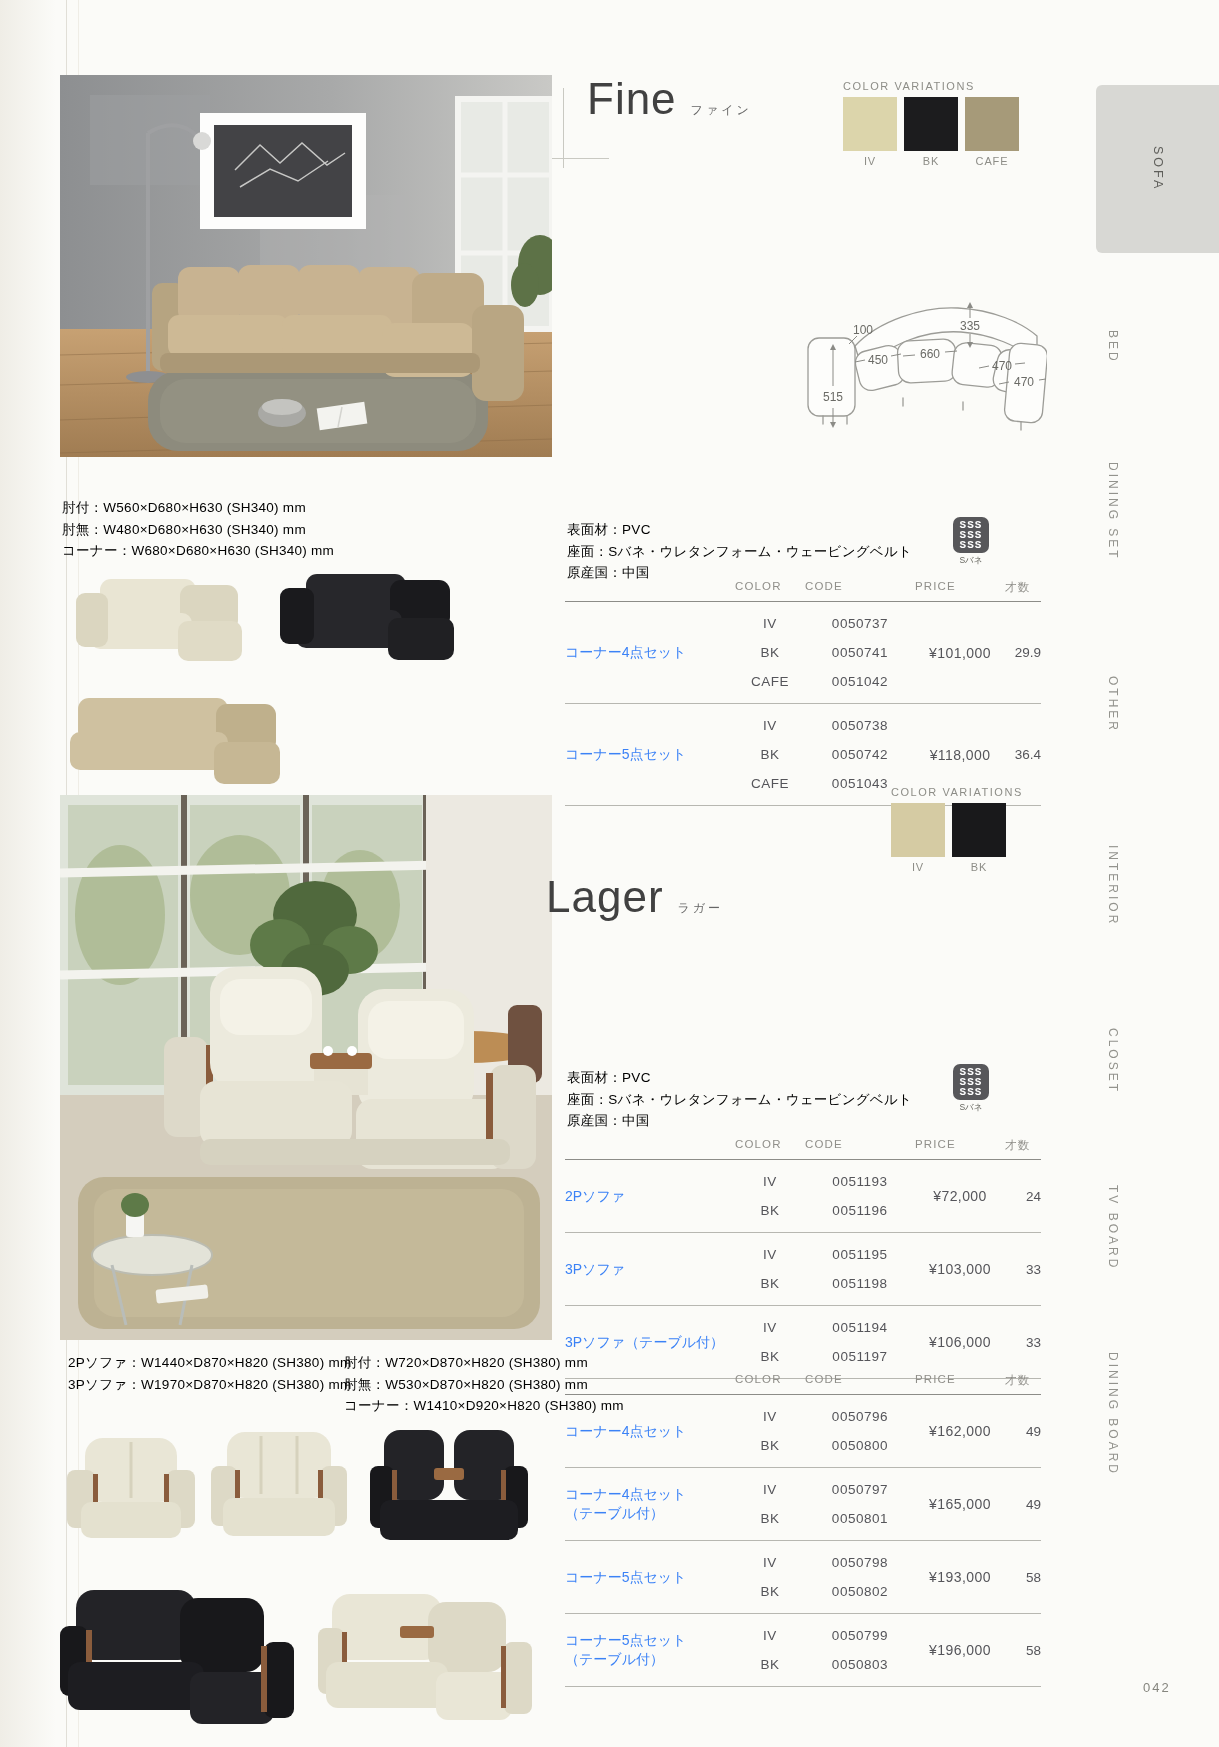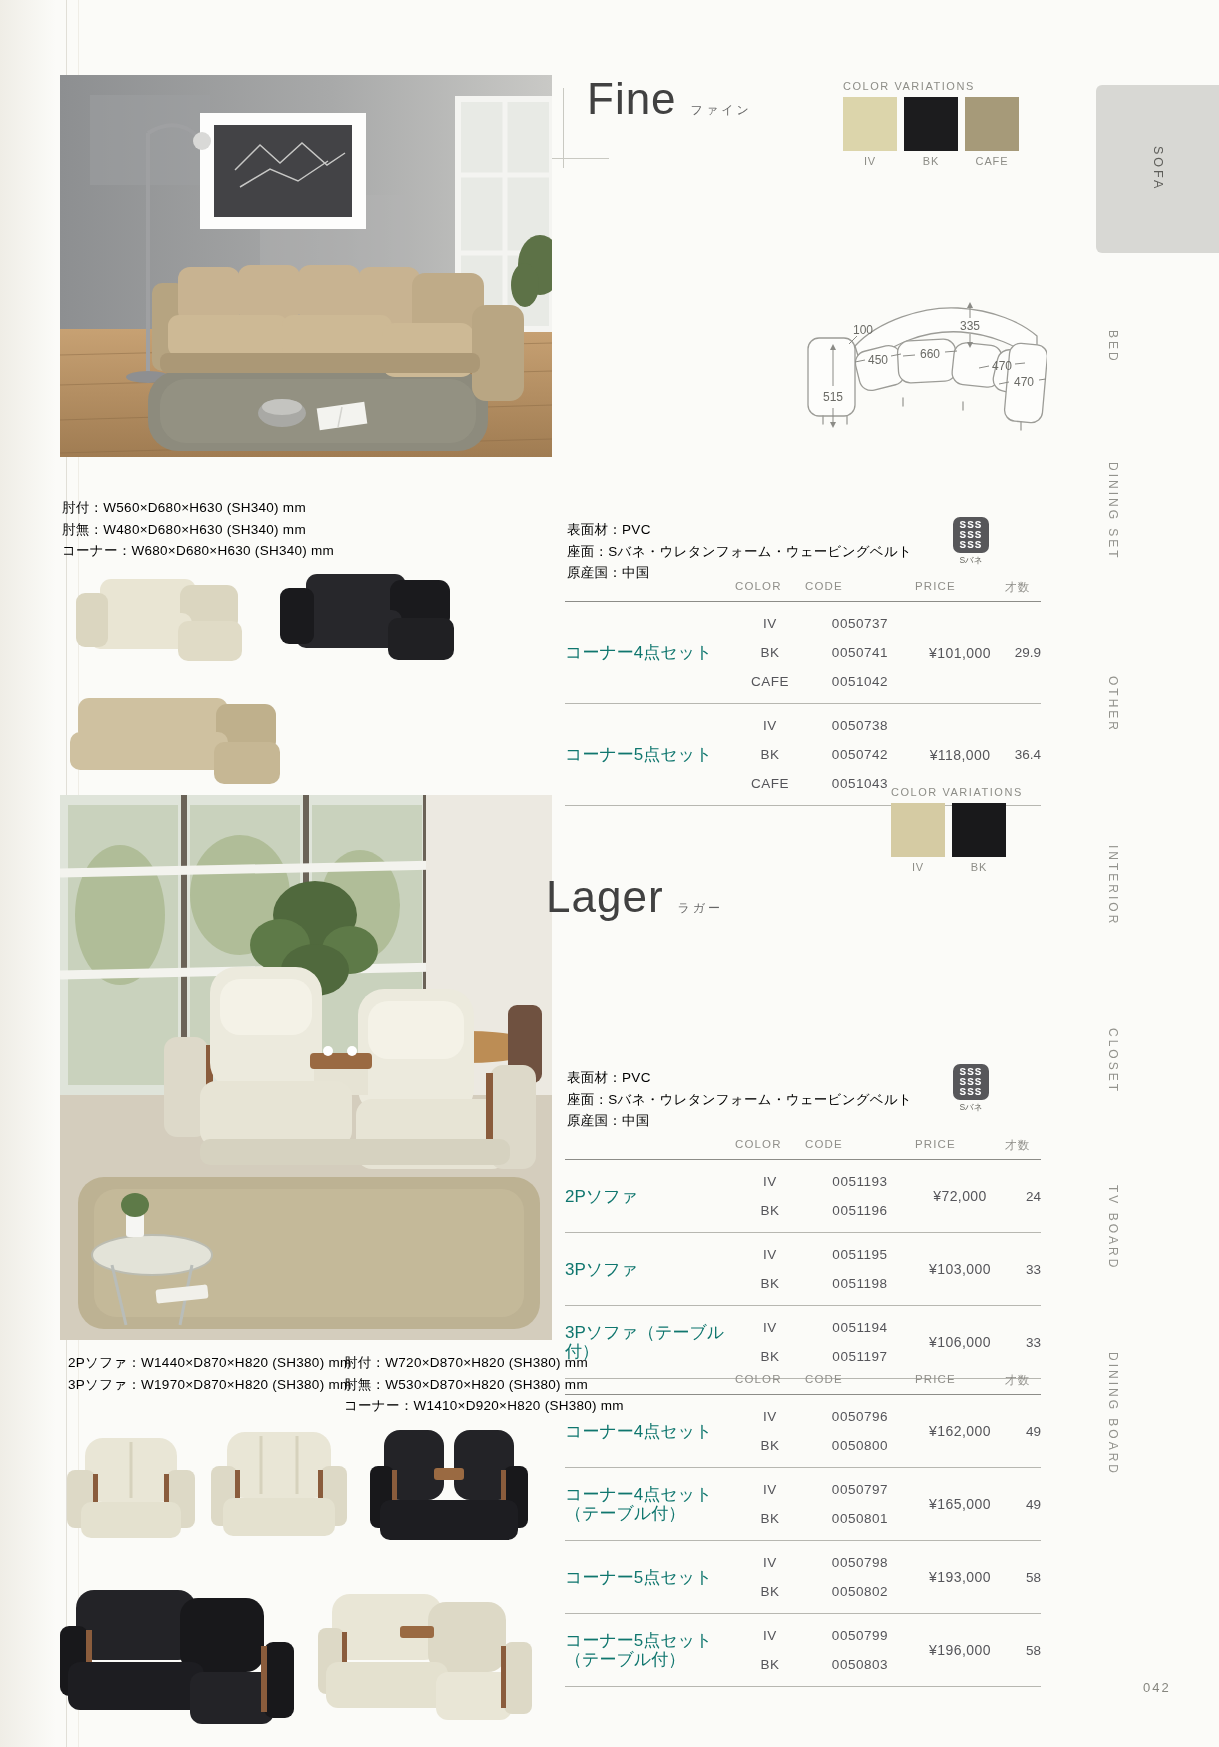--- a/index.html
+++ b/index.html
@@ -42,21 +42,21 @@
   .spring-label { font-size:8.5px; color:#66665f; margin-top:2px; }
 
   
   .ptable { width:476px; color:#55555a; }
   .pt-head { display:grid; grid-template-columns:170px 70px 110px 90px 36px;
     padding-bottom:6px; border-bottom:1px solid #8c8c88;
     font-size:11.5px; color:#908f8a; letter-spacing:0.1em; }
   .pt-head span { text-align:left; }
   .pt-row { display:grid; grid-template-columns:170px 180px 90px 36px;
     align-items:center; border-bottom:1px solid #b7b7b1; padding:7px 0; }
-  .pt-item { font-size:17px; color:#0f766e; line-height:19px; white-space:pre-line; }
+  .pt-item { font-size:14px; color:#3b82f6; line-height:19px; white-space:pre-line; }
   .pv { display:grid; grid-template-columns:70px 110px; height:29px; align-items:center; }
   .pv span { text-align:center; font-size:13.5px; letter-spacing:0.04em; }
   .pt-price { text-align:center; font-size:14px; letter-spacing:0.03em; }
   .pt-saisu { text-align:right; font-size:13.5px; }
 
   
   .side-tab { position:absolute; left:1106px; writing-mode:vertical-rl; text-orientation:mixed;
     font-size:12px; letter-spacing:3px; color:#93938d; }
   .sofa-tab { position:absolute; left:1096px; top:85px; width:123px; height:168px;
     background:#d8d8d4; border-radius:6px 0 0 6px;

